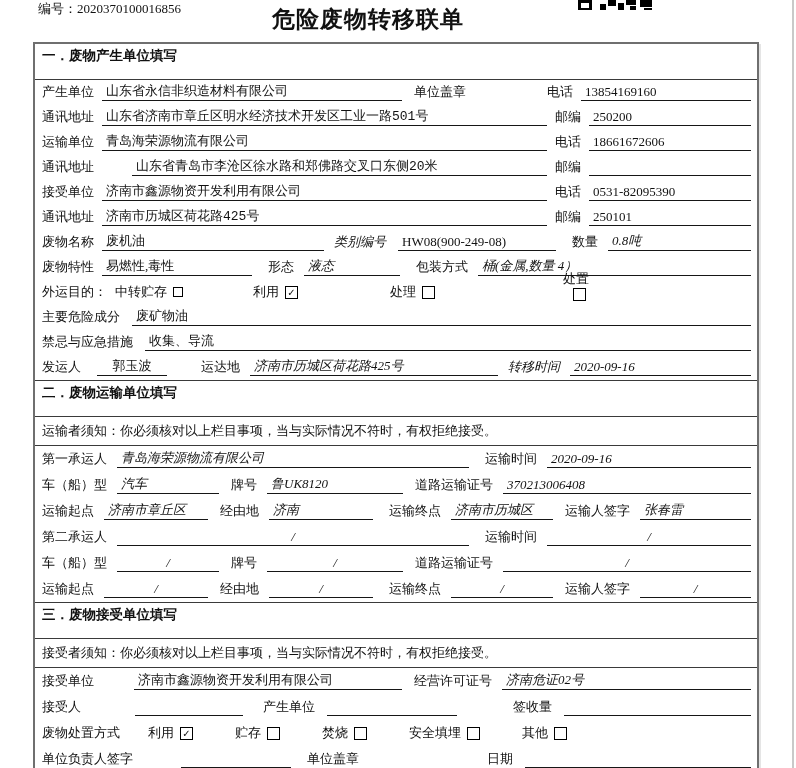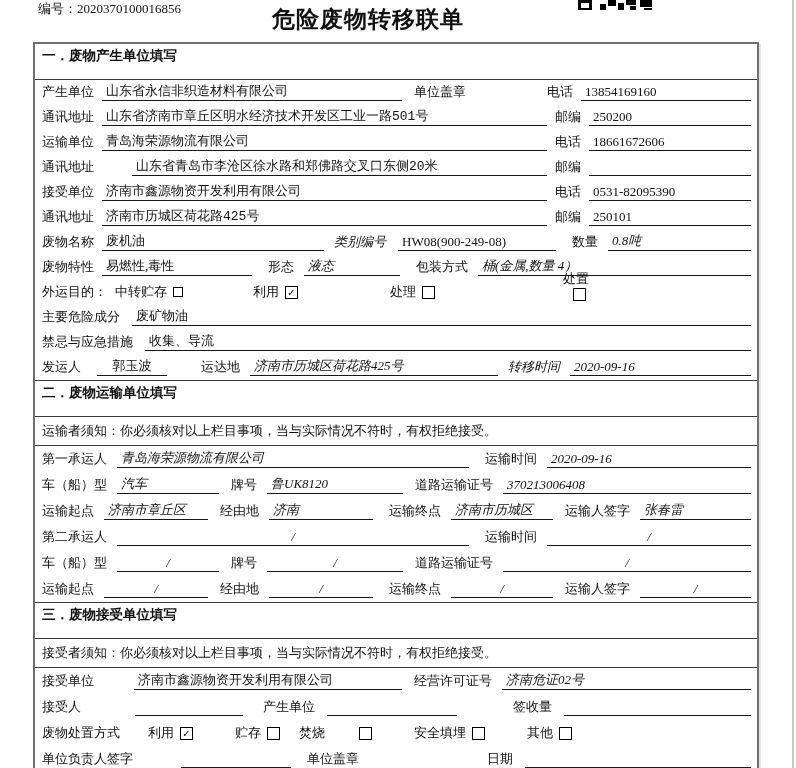--- a/index.html
+++ b/index.html
@@ -278,21 +278,21 @@
     <div class="row tall">
       <span class="lbl">废物处置方式</span>
       <span class="cbi" style="margin-left:28px;">
           <span class="lbl">利用</span>
           <span class="cb">✓</span>
         </span>
       <span class="cbi" style="margin-left:42px;">
           <span class="lbl">贮存</span>
           <span class="cb"></span>
         </span>
-      <span class="cbi" style="margin-left:19px;gap:28px;">
+      <span class="cbi" style="margin-left:42px;">
           <span class="lbl">焚烧</span>
           <span class="cb"></span>
         </span>
       <span class="cbi" style="margin-left:42px;">
           <span class="lbl">安全填埋</span>
           <span class="cb"></span>
         </span>
       <span class="cbi" style="margin-left:42px;">
           <span class="lbl">其他</span>
           <span class="cb"></span>

